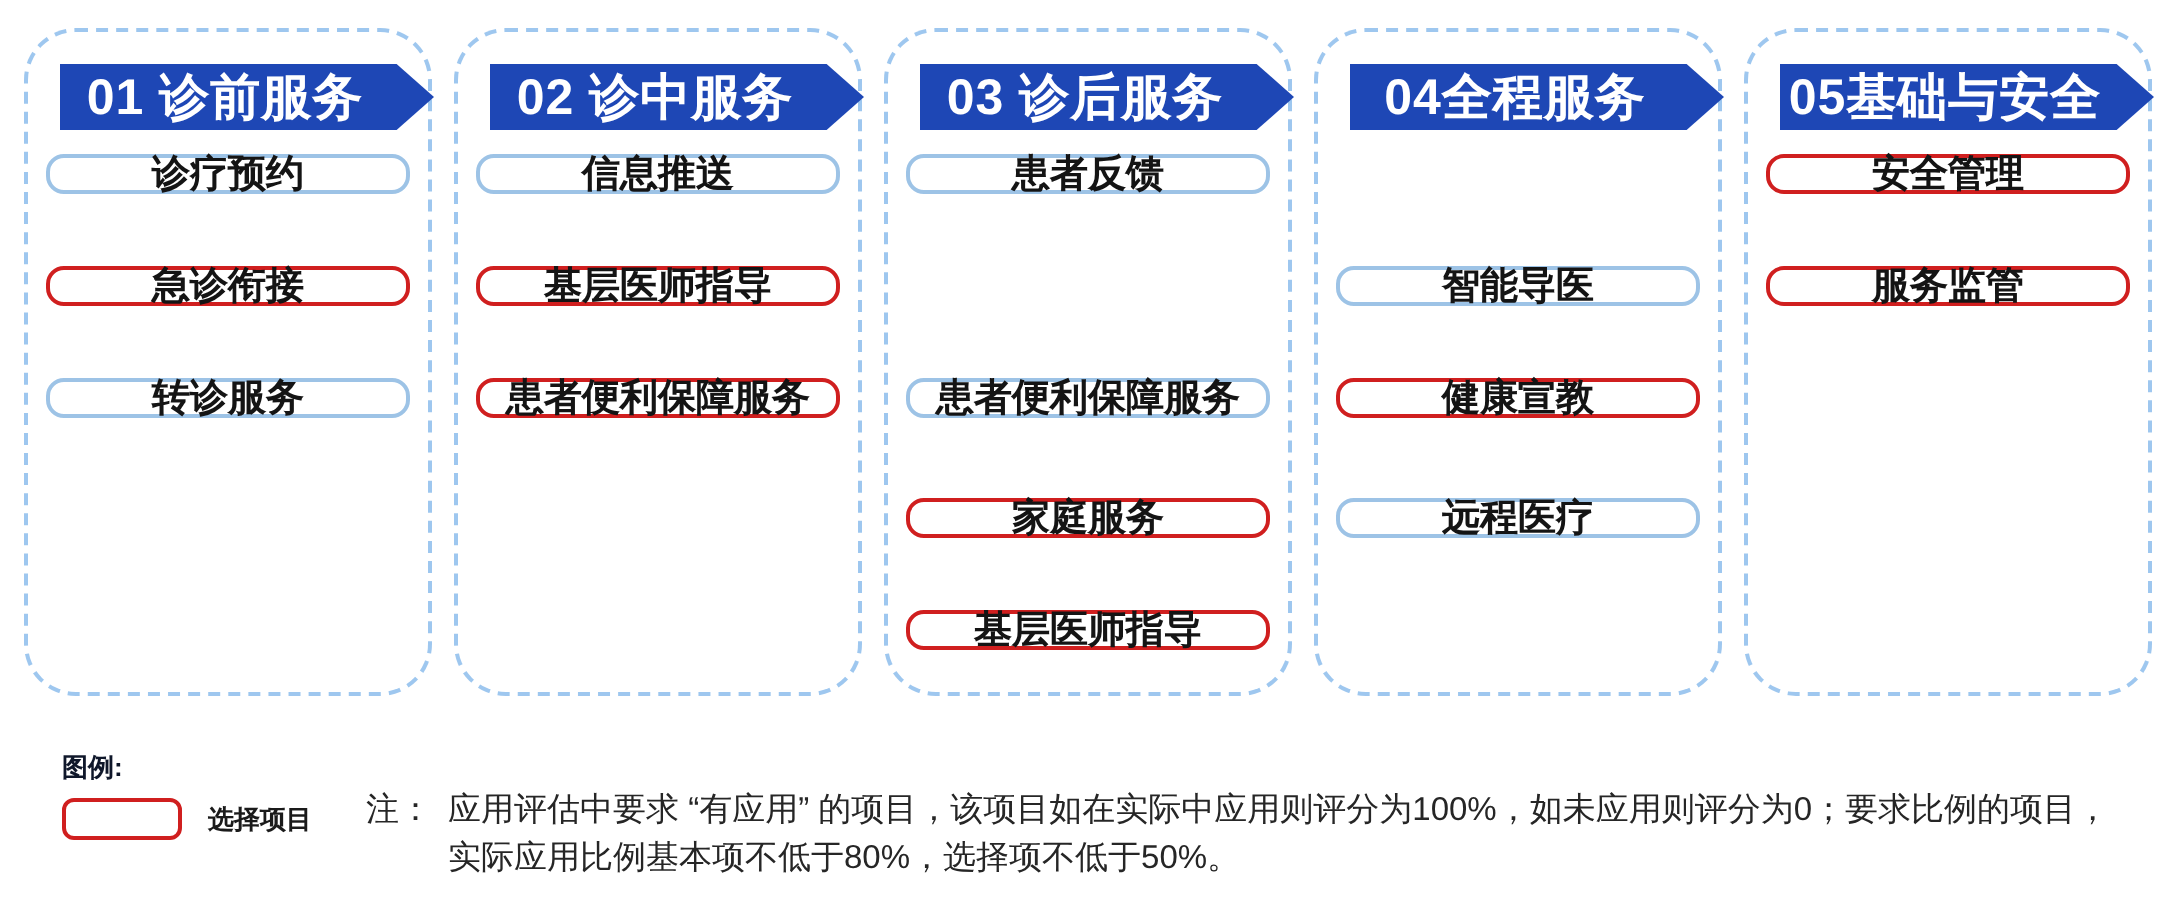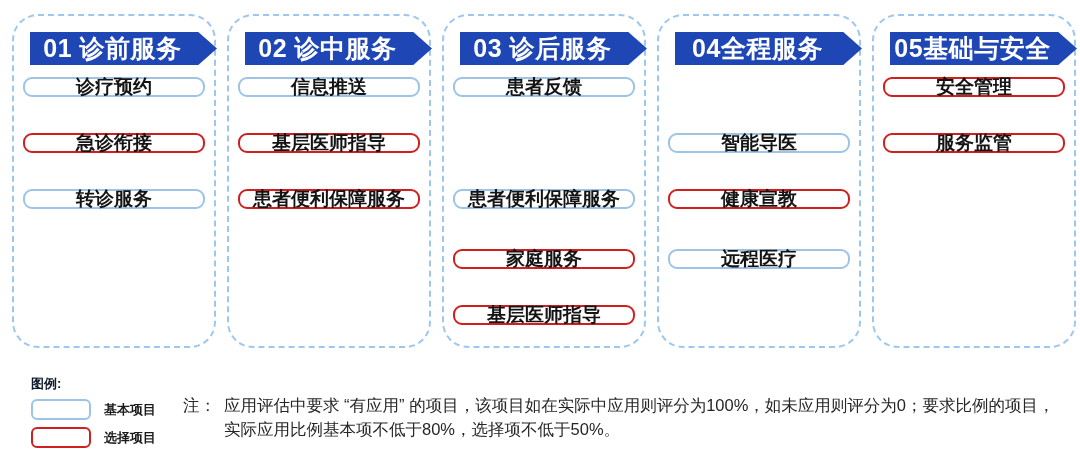--- a/index.html
+++ b/index.html
@@ -209,24 +209,20 @@
       <div class="item r1" data-type="optional">
         <span>服务监管</span>
       </div>
     </section>
 
   </div>
 
   <div class="legend">
     <div class="legend-title">图例:</div>
     <div class="legend-row">
-      <span class="swatch" data-type="basic"></span>
-      <span class="legend-label">基本项目</span>
-    </div>
-    <div class="legend-row">
       <span class="swatch" data-type="optional"></span>
       <span class="legend-label">选择项目</span>
     </div>
   </div>
 
   <div class="note">
     <div class="note-prefix">注：</div>
     <div class="note-lines">
       <div>应用评估中要求 “有应用” 的项目，该项目如在实际中应用则评分为100%，如未应用则评分为0；要求比例的项目，</div>
       <div>实际应用比例基本项不低于80%，选择项不低于50%。</div>

